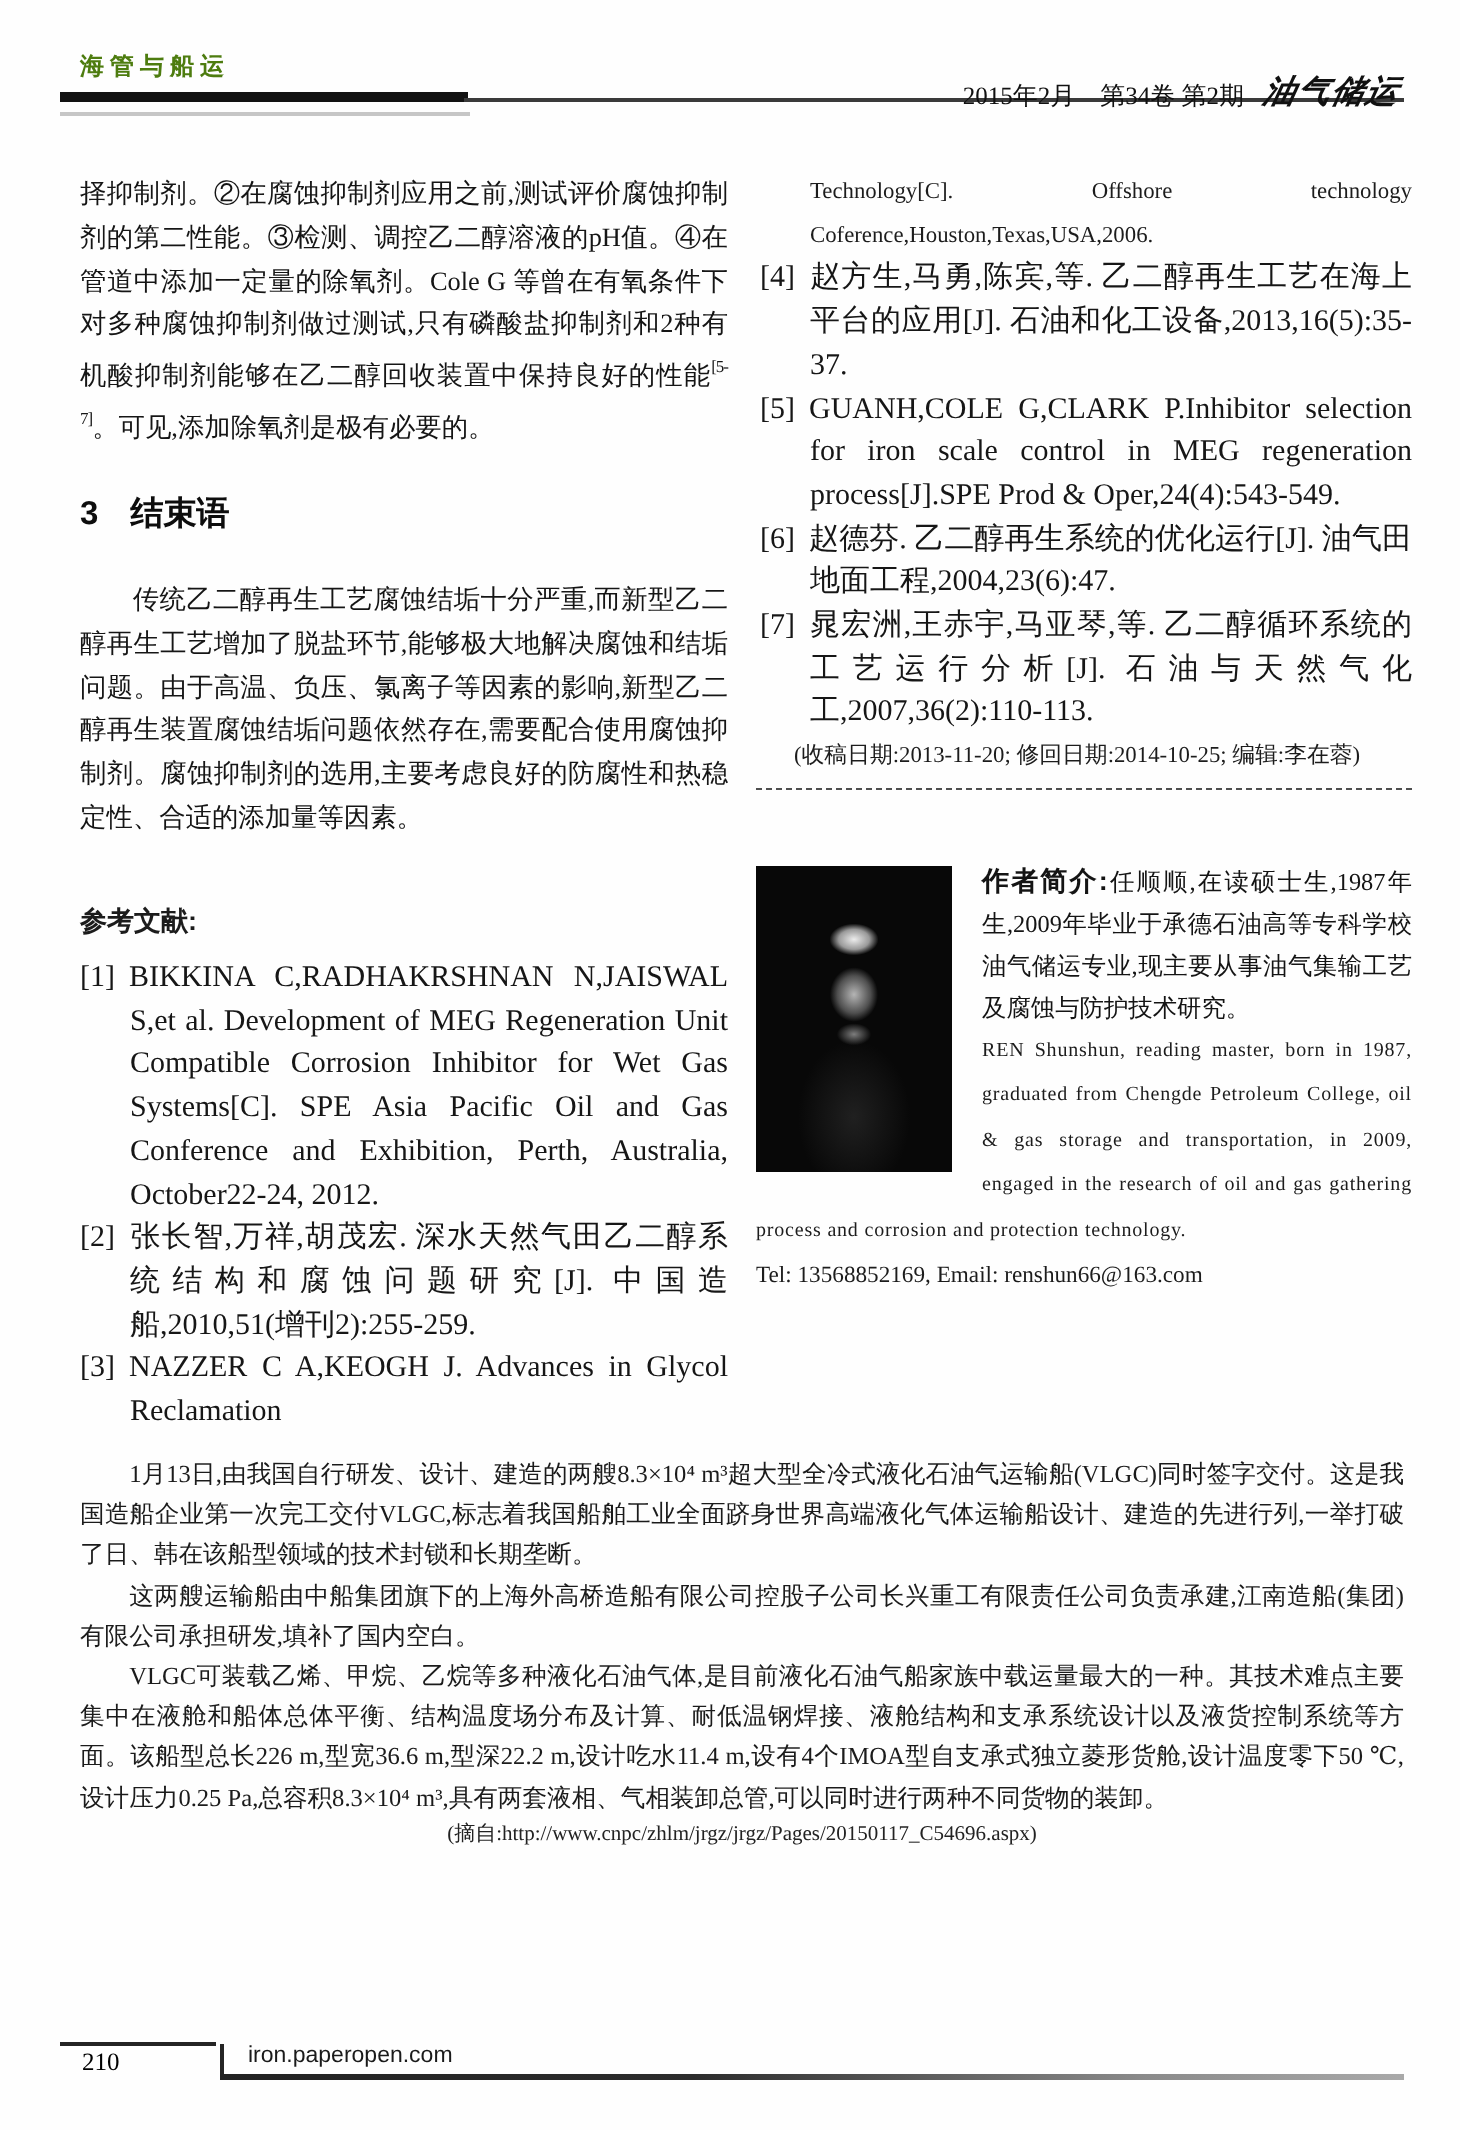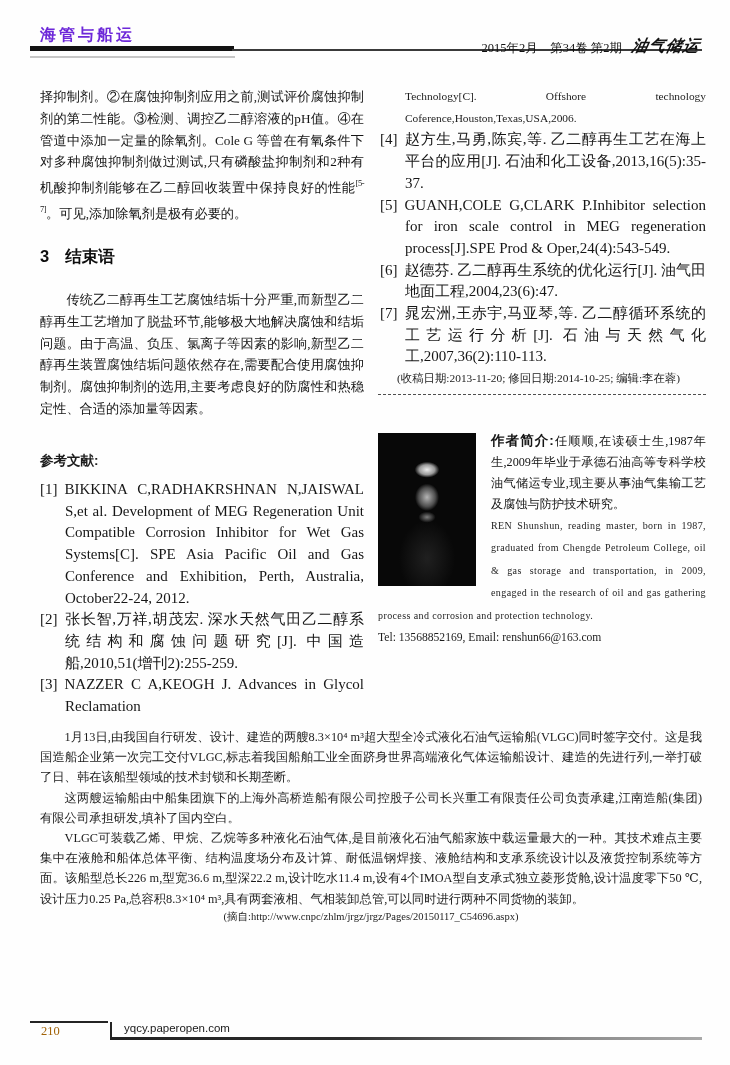--- a/index.html
+++ b/index.html
@@ -5,21 +5,21 @@
   * { margin:0; padding:0; box-sizing:border-box; }
   html,body { background:#ffffff; }
   .page {
     position:relative; width:730px; height:1065px; margin:0 auto;
     background:#fefefe; color:#1c1c1c; overflow:hidden;
     font-family:"Liberation Serif","DejaVu Serif",serif;
   }
   
   .hdr-title{ position:absolute; left:40px; top:25px;
     font-family:"Liberation Sans","DejaVu Sans",sans-serif;
-    font-weight:bold; font-size:16px; letter-spacing:3px; color:#6d28d9; }
+    font-weight:bold; font-size:12px; letter-spacing:3px; color:#4d7c0f; }
   .hdr-bar  { position:absolute; left:30px; top:46px; width:204px; height:5px; background:#121212; }
   .hdr-thin { position:absolute; left:232px; top:49px; width:470px; height:2px; background:#3a3a3a; }
   .hdr-gray { position:absolute; left:30px; top:56px; width:205px; height:2px; background:#c6c6c6; }
   .hdr-right{ position:absolute; right:30px; top:36px; font-size:12.5px; color:#111;
     display:flex; align-items:flex-end;margin-left:36px; }
   .hdr-logo { display:inline-block; margin-left:10px; font-weight:bold; font-style:italic;
     font-size:16px; transform:skewX(-12deg); letter-spacing:1px; }
   
   .body-text { font-size:13.2px; line-height:21.8px; text-align:justify; color:#151515; }
   .sup { font-size:8.5px; vertical-align:6px; letter-spacing:-0.5px; }
@@ -63,21 +63,21 @@
   .news-title { margin-top:12px; text-align:center;
     font-family:"Liberation Sans","DejaVu Sans",sans-serif;
     font-weight:bold; font-size:19px; letter-spacing:1.5px; color:#0b0b0b; }
   .news-body  { margin-top:24px; }
   .news-body p { text-indent:2em; font-size:12.3px; line-height:20.2px;
     text-align:justify; color:#1b1b1b; }
   .news-source { margin-top:1px; text-align:center;
     font-family:Liberation Serif, serif; font-size:10.5px; color:#222; }
   
   .ft-line1 { position:absolute; left:30px;  top:1021px; width:78px;  height:2px;   background:#242424; }
-  .ft-num   { position:absolute; left:41px;  top:1024px; font-size:12.5px; color:#a16207; }
+  .ft-num   { position:absolute; left:41px;  top:1024px; font-size:12.5px; color:#000000; }
   .ft-vtick { position:absolute; left:110px; top:1022px; width:2px;   height:16px;  background:#242424; }
   .ft-line2 { position:absolute; left:110px; top:1037px; width:592px; height:2.5px;
     background:linear-gradient(90deg,#222 0%,#2c2c2c 40%,#8a8a8a 78%,#a9a9a9 100%); }
   .ft-site  { position:absolute; left:124px; top:1022px;
     font-family:"Liberation Sans","DejaVu Sans",sans-serif; font-size:11.5px; color:#1a1a1a; }
 </style>
 </head>
 <body>
 
 <div class="page">
@@ -149,15 +149,15 @@
       <p>这两艘运输船由中船集团旗下的上海外高桥造船有限公司控股子公司长兴重工有限责任公司负责承建,江南造船(集团)有限公司承担研发,填补了国内空白。</p>
       <p>VLGC可装载乙烯、甲烷、乙烷等多种液化石油气体,是目前液化石油气船家族中载运量最大的一种。其技术难点主要集中在液舱和船体总体平衡、结构温度场分布及计算、耐低温钢焊接、液舱结构和支承系统设计以及液货控制系统等方面。该船型总长226 m,型宽36.6 m,型深22.2 m,设计吃水11.4 m,设有4个IMOA型自支承式独立菱形货舱,设计温度零下50 ℃,设计压力0.25 Pa,总容积8.3×10⁴ m³,具有两套液相、气相装卸总管,可以同时进行两种不同货物的装卸。</p>
     </div>
     <div class="news-source">(摘自:http://www.cnpc/zhlm/jrgz/jrgz/Pages/20150117_C54696.aspx)</div>
   </div>
 
   <div class="ft-line1"></div>
   <div class="ft-num">210</div>
   <div class="ft-vtick"></div>
   <div class="ft-line2"></div>
-  <div class="ft-site">yqcy.paperopen.com</div>
+  <div class="ft-site">iron.paperopen.com</div>
 
 </div>
 
 </body></html>

